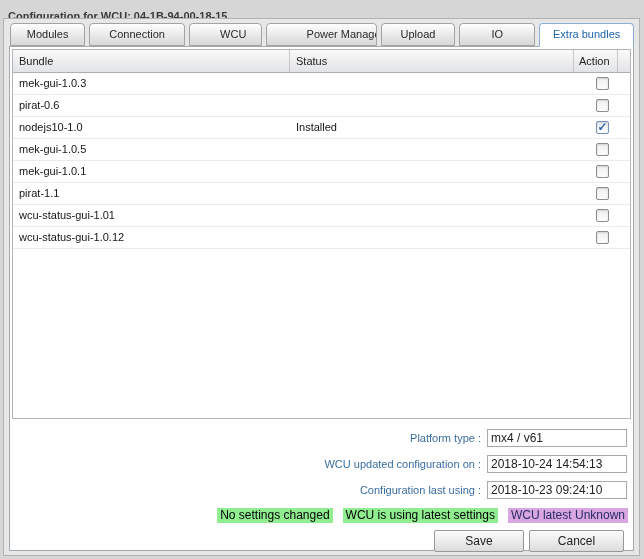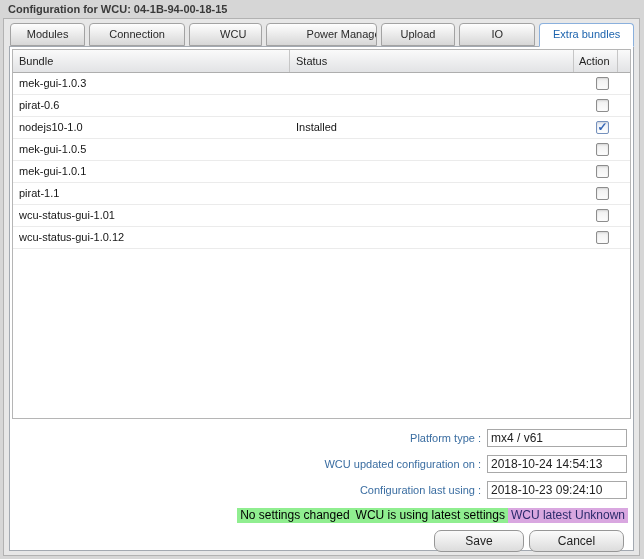--- a/index.html
+++ b/index.html
@@ -4,21 +4,21 @@
 <style>
   * { margin: 0; padding: 0; box-sizing: border-box; }
   html, body { width: 644px; height: 559px; }
   body {
     font-family: "Liberation Sans", sans-serif;
     background: #d6d6d6;
     position: relative;
     overflow: hidden;
   }
   .window-title {
-    position: absolute; top: 3px; left: 8px;
+    position: absolute; top: 10px; left: 8px;
     font-size: 11px; font-weight: bold; color: #3a3a3a;
   }
   .dialog {
     position: absolute; left: 3px; top: 18px; width: 637px; height: 538px;
     background: #e7e7e7; border: 1px solid #b2b2b2;
   }
   .tabstrip {
     position: absolute; left: 6px; top: 4px; right: 5px; height: 23px;
     display: flex; gap: 4px; z-index: 2;
   }
@@ -84,28 +84,28 @@
     padding: 8px 4px 2px 0; background: #ffffff;
   }
   .field-row { display: flex; align-items: center; margin-bottom: 8px; }
   .field-label { font-size: 11px; color: #3a6da1; margin-right: 6px; }
   .field-input {
     width: 140px; height: 18px;
     border: 1px solid #a8a8a8; background: #ffffff;
     font-family: "Liberation Sans", sans-serif;
     font-size: 12px; color: #222222; padding: 0 3px;
   }
-  .badges-row { display: flex; gap: 0; margin-top: 1px; margin-right: -1px; }
+  .badges-row { display: flex; gap: 10px; margin-top: 1px; margin-right: -1px; }
   .badge { font-size: 12px; padding: 0 3px; line-height: 15px; white-space: nowrap; }
   .buttons-row { display: flex; gap: 5px; margin-top: 7px; margin-right: 3px; }
   .btn {
     height: 22px; font-family: "Liberation Sans", sans-serif;
     font-size: 12px; color: #222222;
     background: linear-gradient(#fbfbfb, #dcdcdc);
-    border: 1px solid #979797; border-radius: 7px; cursor: pointer;
+    border: 1px solid #979797; border-radius: 2px; cursor: pointer;
   }
   .btn-save { width: 90px; }
   .btn-cancel { width: 95px; }
 </style>
 </head>
 <body>
 
 <div class="window-title">Configuration for WCU: 04-1B-94-00-18-15</div>
 
 <div class="dialog">

